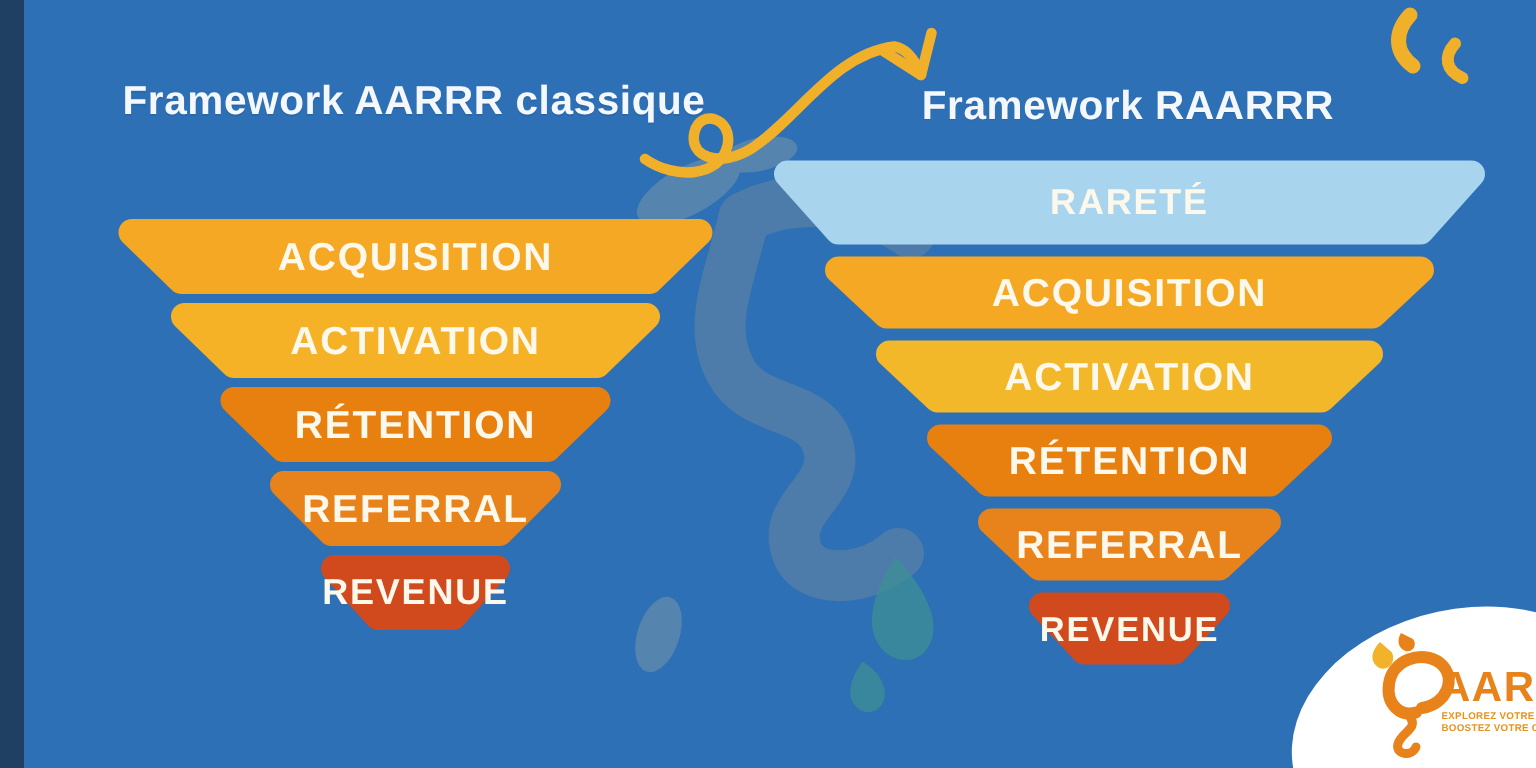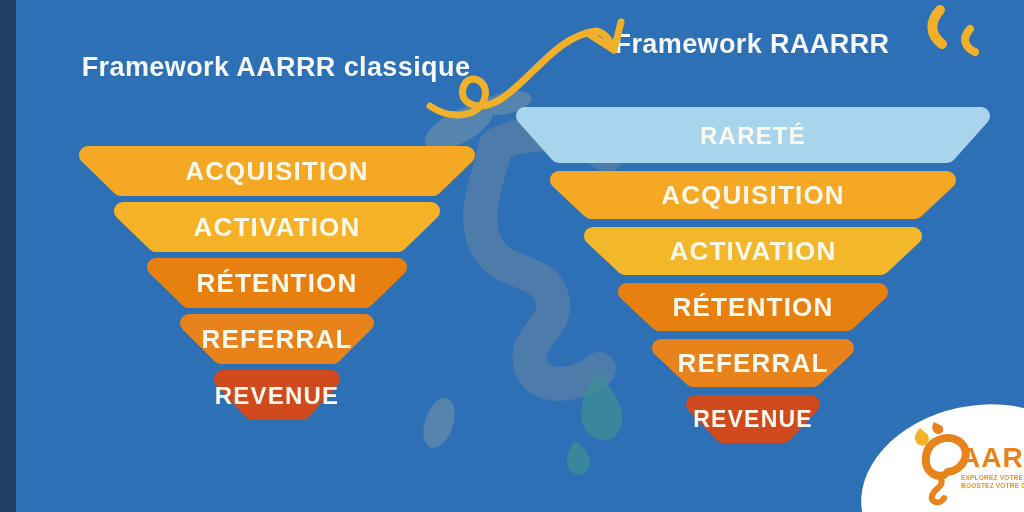--- a/index.html
+++ b/index.html
@@ -9,21 +9,21 @@
     font-family:"Liberation Sans", sans-serif;
     margin-left:16px;
   }
   .title{
     position:absolute; color:#F4F8FC; font-weight:bold;
     font-size:27px; letter-spacing:.4px; text-align:center;
     text-shadow:0 1px 0 rgba(0,0,0,.08);
     white-space:nowrap;
   }
   .title-left{left:40px; top:52px; width:440px;}
-  .title-right{left:586px; top:29px; width:300px;}
+  .title-right{left:586px; top:55px; width:300px;}
   svg{position:absolute; display:block;}
   .stage-label{
     fill:#FDF8EC; font-family:"Liberation Sans", sans-serif;
     font-weight:bold; font-size:26px; letter-spacing:1.2px;
     text-anchor:middle; dominant-baseline:central;
   }
   .stage-shape{stroke-width:18; stroke-linejoin:round;}
   .arrow-stroke{fill:none; stroke-linecap:round; stroke-linejoin:round;}
   .logo-text{
     position:absolute; left:944px; top:442px;

